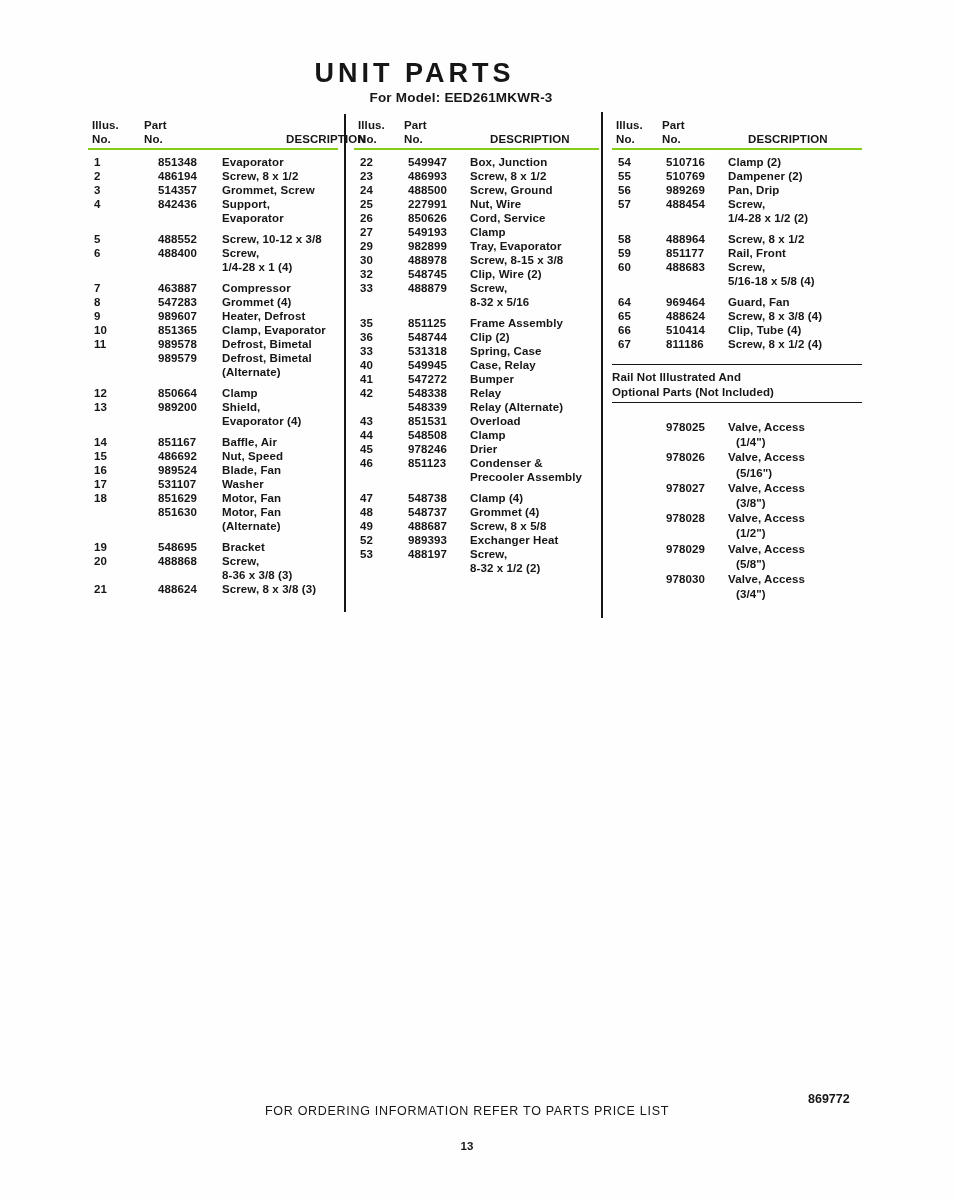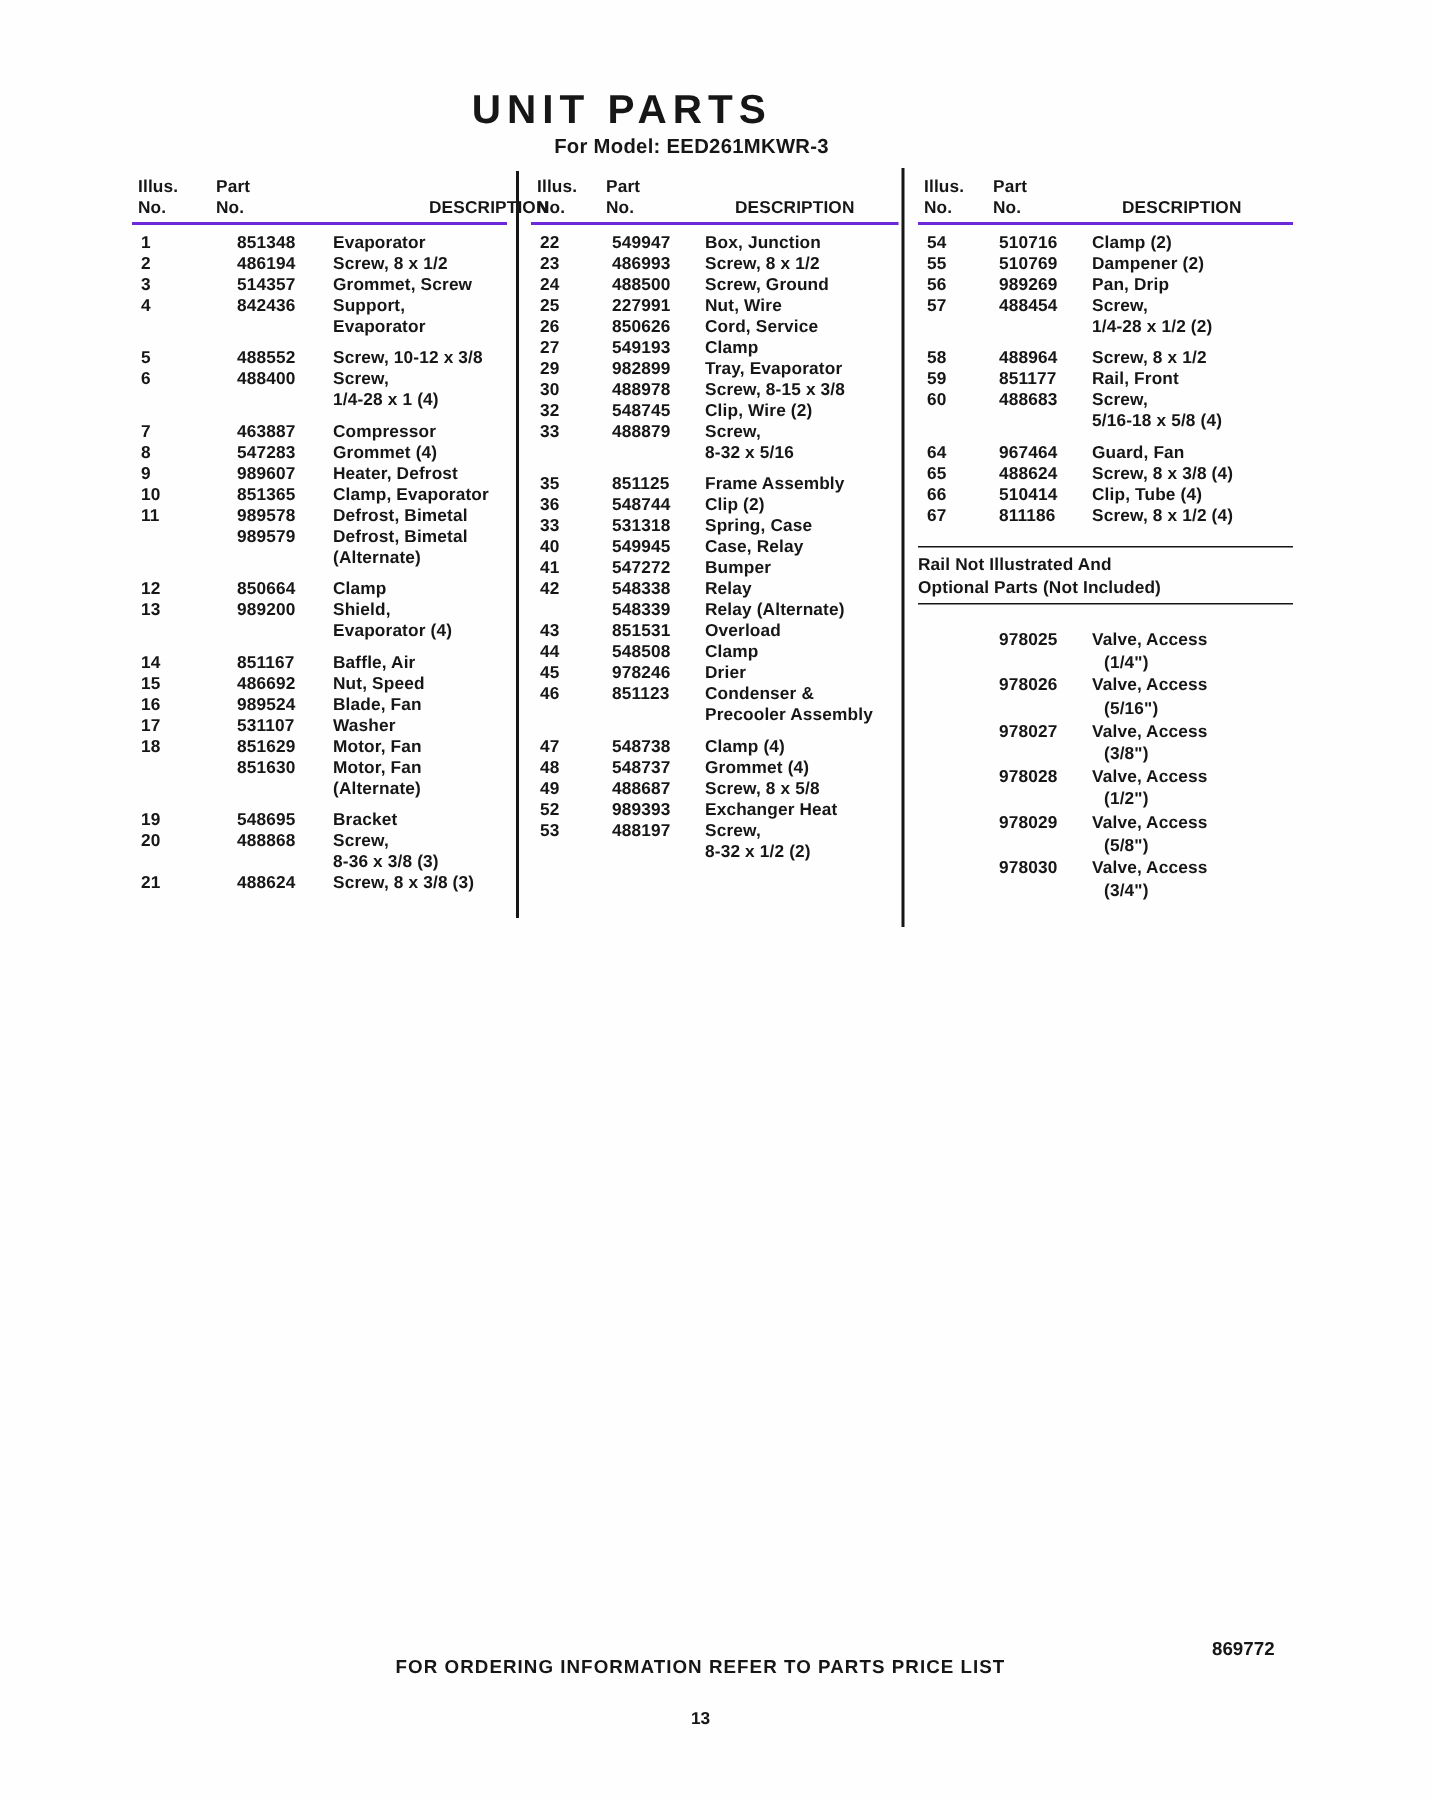--- a/index.html
+++ b/index.html
@@ -32,21 +32,21 @@
     position: absolute;
     top: 118px;
     font-size: 11.5px;
     font-weight: bold;
     line-height: 14px;
     letter-spacing: 0.1px;
   }
   .col-1 { left: 88px;  width: 250px; --c1: 70px; --c2: 64px; --h1: 52px; --h2: 90px; }
   .col-2 { left: 354px; width: 245px; --c1: 54px; --c2: 62px; --h1: 46px; --h2: 56px; }
   .col-3 { left: 612px; width: 250px; --c1: 54px; --c2: 62px; --h1: 46px; --h2: 56px; }
-  .tbl-header { padding-bottom: 2px; border-bottom: 2px solid #6d28d9; margin-bottom: 5px; }
+  .tbl-header { padding-bottom: 2px; border-bottom: 2px solid #84cc16; margin-bottom: 5px; }
   .h-row { display: grid; grid-template-columns: var(--h1) var(--h2) 1fr; }
   .h-cell { padding-left: 4px; white-space: nowrap; }
   .h-desc { padding-left: 34px; }
   .col-1 .h-desc { padding-left: 56px; }
   .rows-body .row { display: grid; grid-template-columns: var(--c1) var(--c2) 1fr; }
   .cell-illus { padding-left: 6px; }
   .cell-part, .cell-desc { white-space: nowrap; }
   .row-spacer { height: 7px; }
   .v-divider { position: absolute; width: 2px; background: #161616; }
   .divider-1 { left: 344px; top: 114px; height: 498px; }
@@ -56,21 +56,21 @@
   .not-ill-title { line-height: 15px; white-space: nowrap; }
   .not-ill-rule-bottom { border-top: 1.5px solid #161616; margin-top: 2px; width: 100%; }
   .optional-rows { margin-top: 17px; }
   .optional-rows .row { display: grid; grid-template-columns: var(--c1) var(--c2) 1fr; line-height: 15.2px; }
   .optional-rows .cont-row .cell-desc { padding-left: 8px; }
   .footer-note {
     position: absolute;
     top: 1104px; left: 0; width: 934px;
     text-align: center;
     font-size: 12.5px;
-    font-weight: bold;
+    font-weight: normal;
     letter-spacing: 0.7px;
   }
   .page-number {
     position: absolute;
     top: 1140px; left: 0; width: 934px;
     text-align: center;
     font-size: 11.5px;
     font-weight: bold;
   }
   .doc-number {
@@ -479,21 +479,21 @@
     <span class="cell-desc">Screw,</span>
   </div>
         <div class="row cont-row">
     <span class="cell-illus"></span>
     <span class="cell-part"></span>
     <span class="cell-desc">5/16-18 x 5/8 (4)</span>
   </div>
         <div class="row-spacer"></div>
         <div class="row">
     <span class="cell-illus">64</span>
-    <span class="cell-part">967464</span>
+    <span class="cell-part">969464</span>
     <span class="cell-desc">Guard, Fan</span>
   </div>
         <div class="row">
     <span class="cell-illus">65</span>
     <span class="cell-part">488624</span>
     <span class="cell-desc">Screw, 8 x 3/8 (4)</span>
   </div>
         <div class="row">
     <span class="cell-illus">66</span>
     <span class="cell-part">510414</span>

